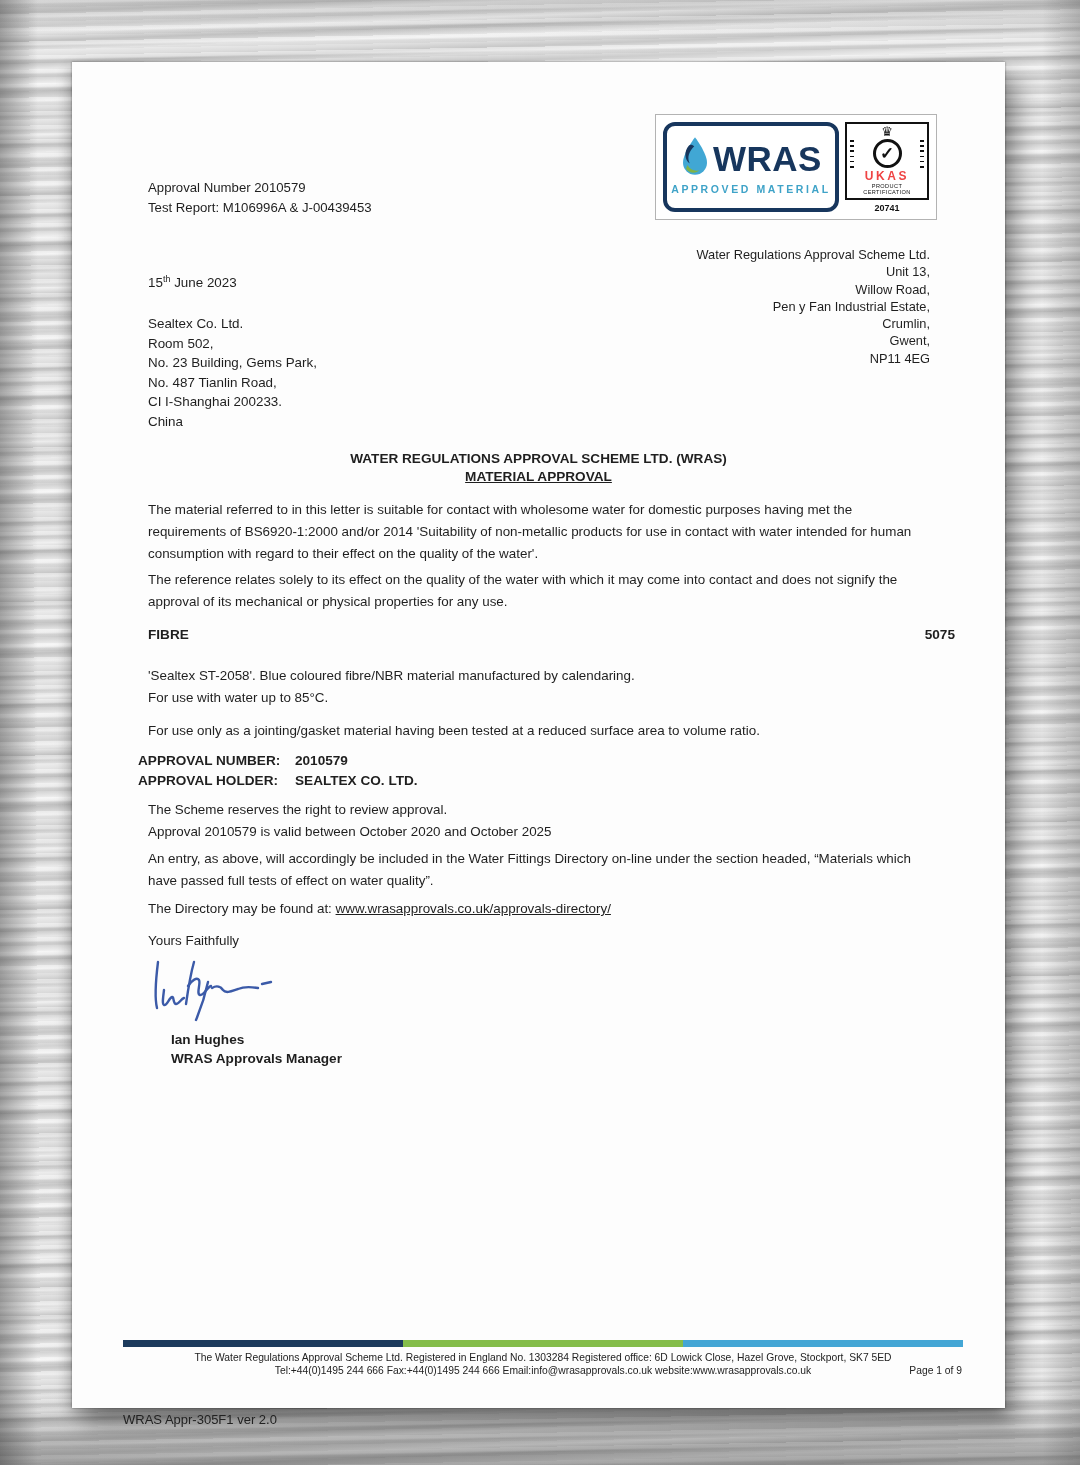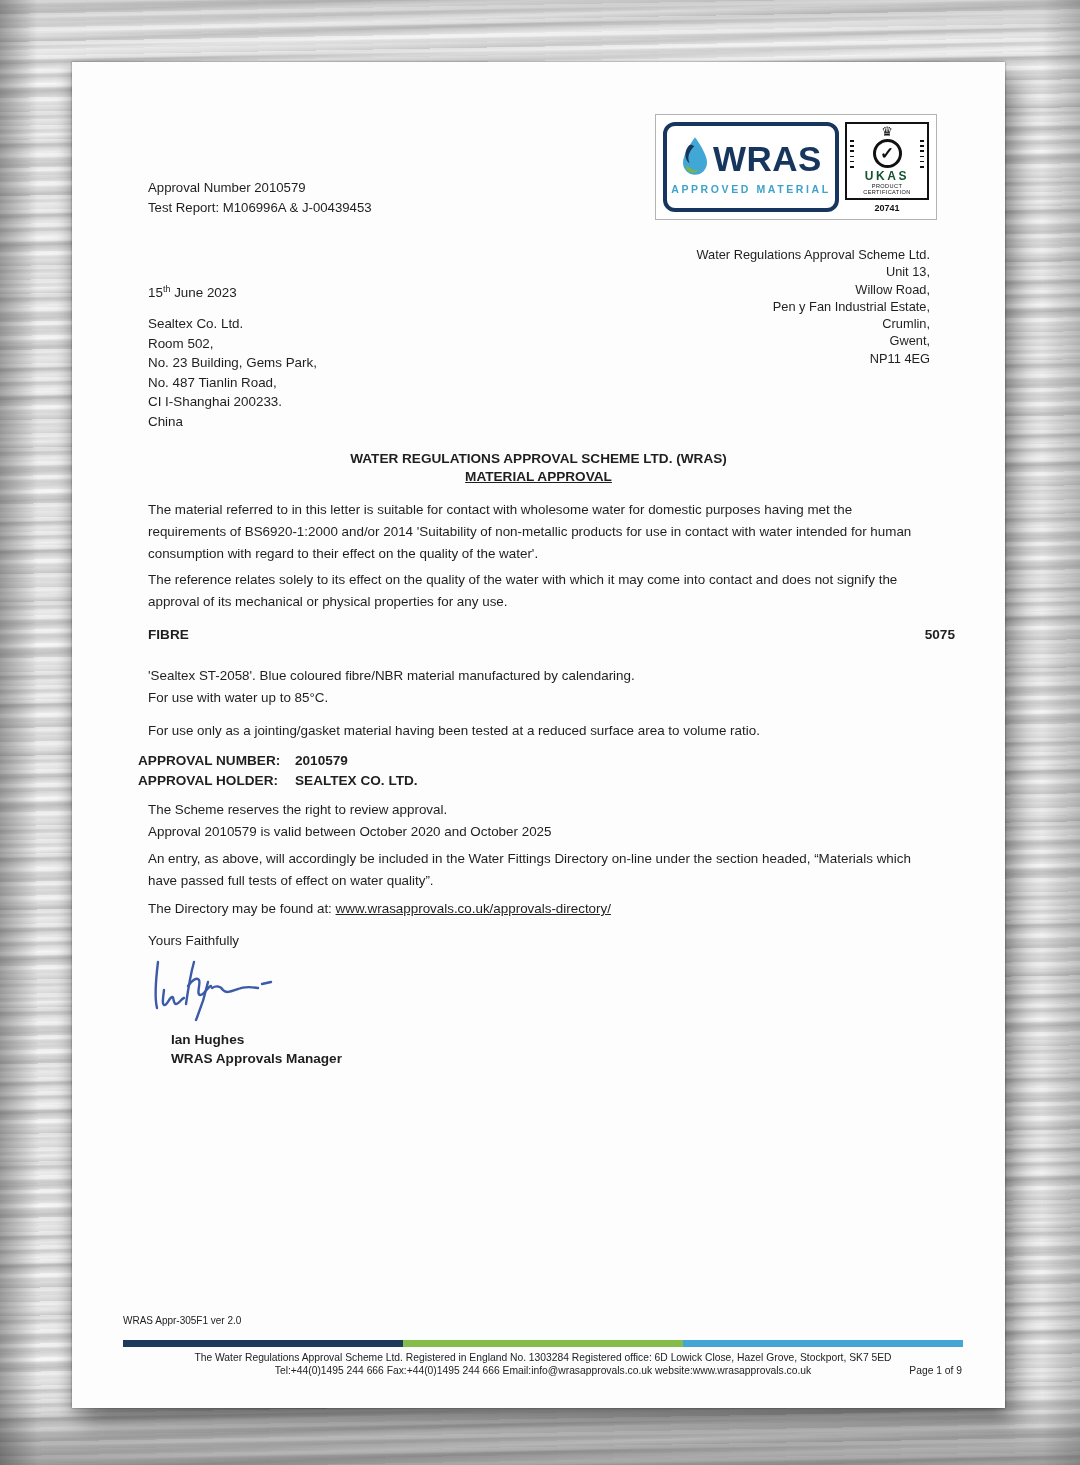--- a/index.html
+++ b/index.html
@@ -20,21 +20,21 @@
     position:absolute;left:72px;top:62px;width:933px;height:1346px;
     background:#fdfdfd;color:#1f1f1f;
     box-shadow:0 0 2px rgba(0,0,0,.45), 11px 15px 24px rgba(0,0,0,.40), -3px 5px 12px rgba(0,0,0,.20);
   }
   .abs{position:absolute;}
   .fs{font-size:13.4px;line-height:22px;}
   .nowrap{white-space:nowrap;}
 
   .ref-block{left:76px;top:116px;font-size:13.2px;line-height:20px;}
   .wras-address{right:75px;top:184px;text-align:right;font-size:12.8px;line-height:17.3px;}
-  .date-line{left:76px;top:222px;font-size:13.4px;text-align:right;}
+  .date-line{left:76px;top:212px;font-size:13.4px;text-align:right;}
   .date-line sup{font-size:9px;}
   .recipient{left:76px;top:252px;font-size:13.4px;line-height:19.6px;}
   .titles{left:0;top:388px;width:100%;text-align:center;font-size:13.6px;line-height:18px;font-weight:bold;}
   .titles .underl{text-decoration:underline;}
   .para1{left:76px;top:437px;}
   .para2{left:76px;top:507px;}
   .fibre-row{left:76px;top:565px;width:807px;display:flex;justify-content:space-between;font-weight:bold;font-size:13.6px;}
   .desc12{left:76px;top:603px;}
   .desc3{left:76px;top:658px;}
   .approval-block{left:66px;top:689px;font-weight:bold;font-size:13.6px;line-height:19.5px;}
@@ -64,32 +64,32 @@
   .ukas-inner{
     border:2px solid #111;width:100%;box-sizing:border-box;flex:1;position:relative;
     display:flex;flex-direction:column;align-items:center;padding:1px 0 2px 0;background:#fff;
   }
   .ukas-crown{font-size:13px;line-height:1;color:#111;}
   .ukas-circle{
     width:29px;height:29px;border:3px solid #111;border-radius:50%;
     display:flex;align-items:center;justify-content:center;margin-top:1px;box-sizing:border-box;
   }
   .ukas-check{font-size:17px;font-weight:bold;color:#111;line-height:1;}
-  .ukas-word{font-size:12px;font-weight:bold;letter-spacing:2.6px;margin-top:1px;color:#14532d;}
+  .ukas-word{font-size:12px;font-weight:bold;letter-spacing:2.6px;margin-top:1px;color:#ef4444;}
   .ukas-small{font-size:5.6px;line-height:1.15;letter-spacing:.4px;text-align:center;color:#111;}
   .ruler{position:absolute;top:16px;bottom:28px;width:4px;background:repeating-linear-gradient(180deg,#111 0 1.6px,transparent 1.6px 5.2px);}
   .ruler.l{left:3px;} .ruler.r{right:3px;}
   .ukas-number{font-size:9px;font-weight:bold;margin-top:3px;color:#111;text-align:center;}
 
   
   .footer-bar{left:51px;top:1278px;width:840px;height:7px;display:flex;}
   .footer-bar .seg{flex:1;}
   .seg-navy{background:#1C3A5C;} .seg-green{background:#84BD4A;} .seg-blue{background:#43A6D5;}
   .footer-line1{left:51px;top:1288px;width:840px;text-align:center;font-size:10.3px;line-height:15px;color:#222;}
-  .footer-ref{left:51px;top:1253px;font-size:10px;color:#222;}
+  .footer-ref{left:51px;top:1350px;font-size:13px;color:#222;}
   .footer-contact{left:51px;top:1303px;width:840px;text-align:center;font-size:10.3px;color:#222;}
   .footer-page{right:43px;top:1303px;font-size:10.3px;color:#222;}
 </style>
 </head>
 <body>
 
 <div class="texture"></div>
 
 <div class="page">
 

